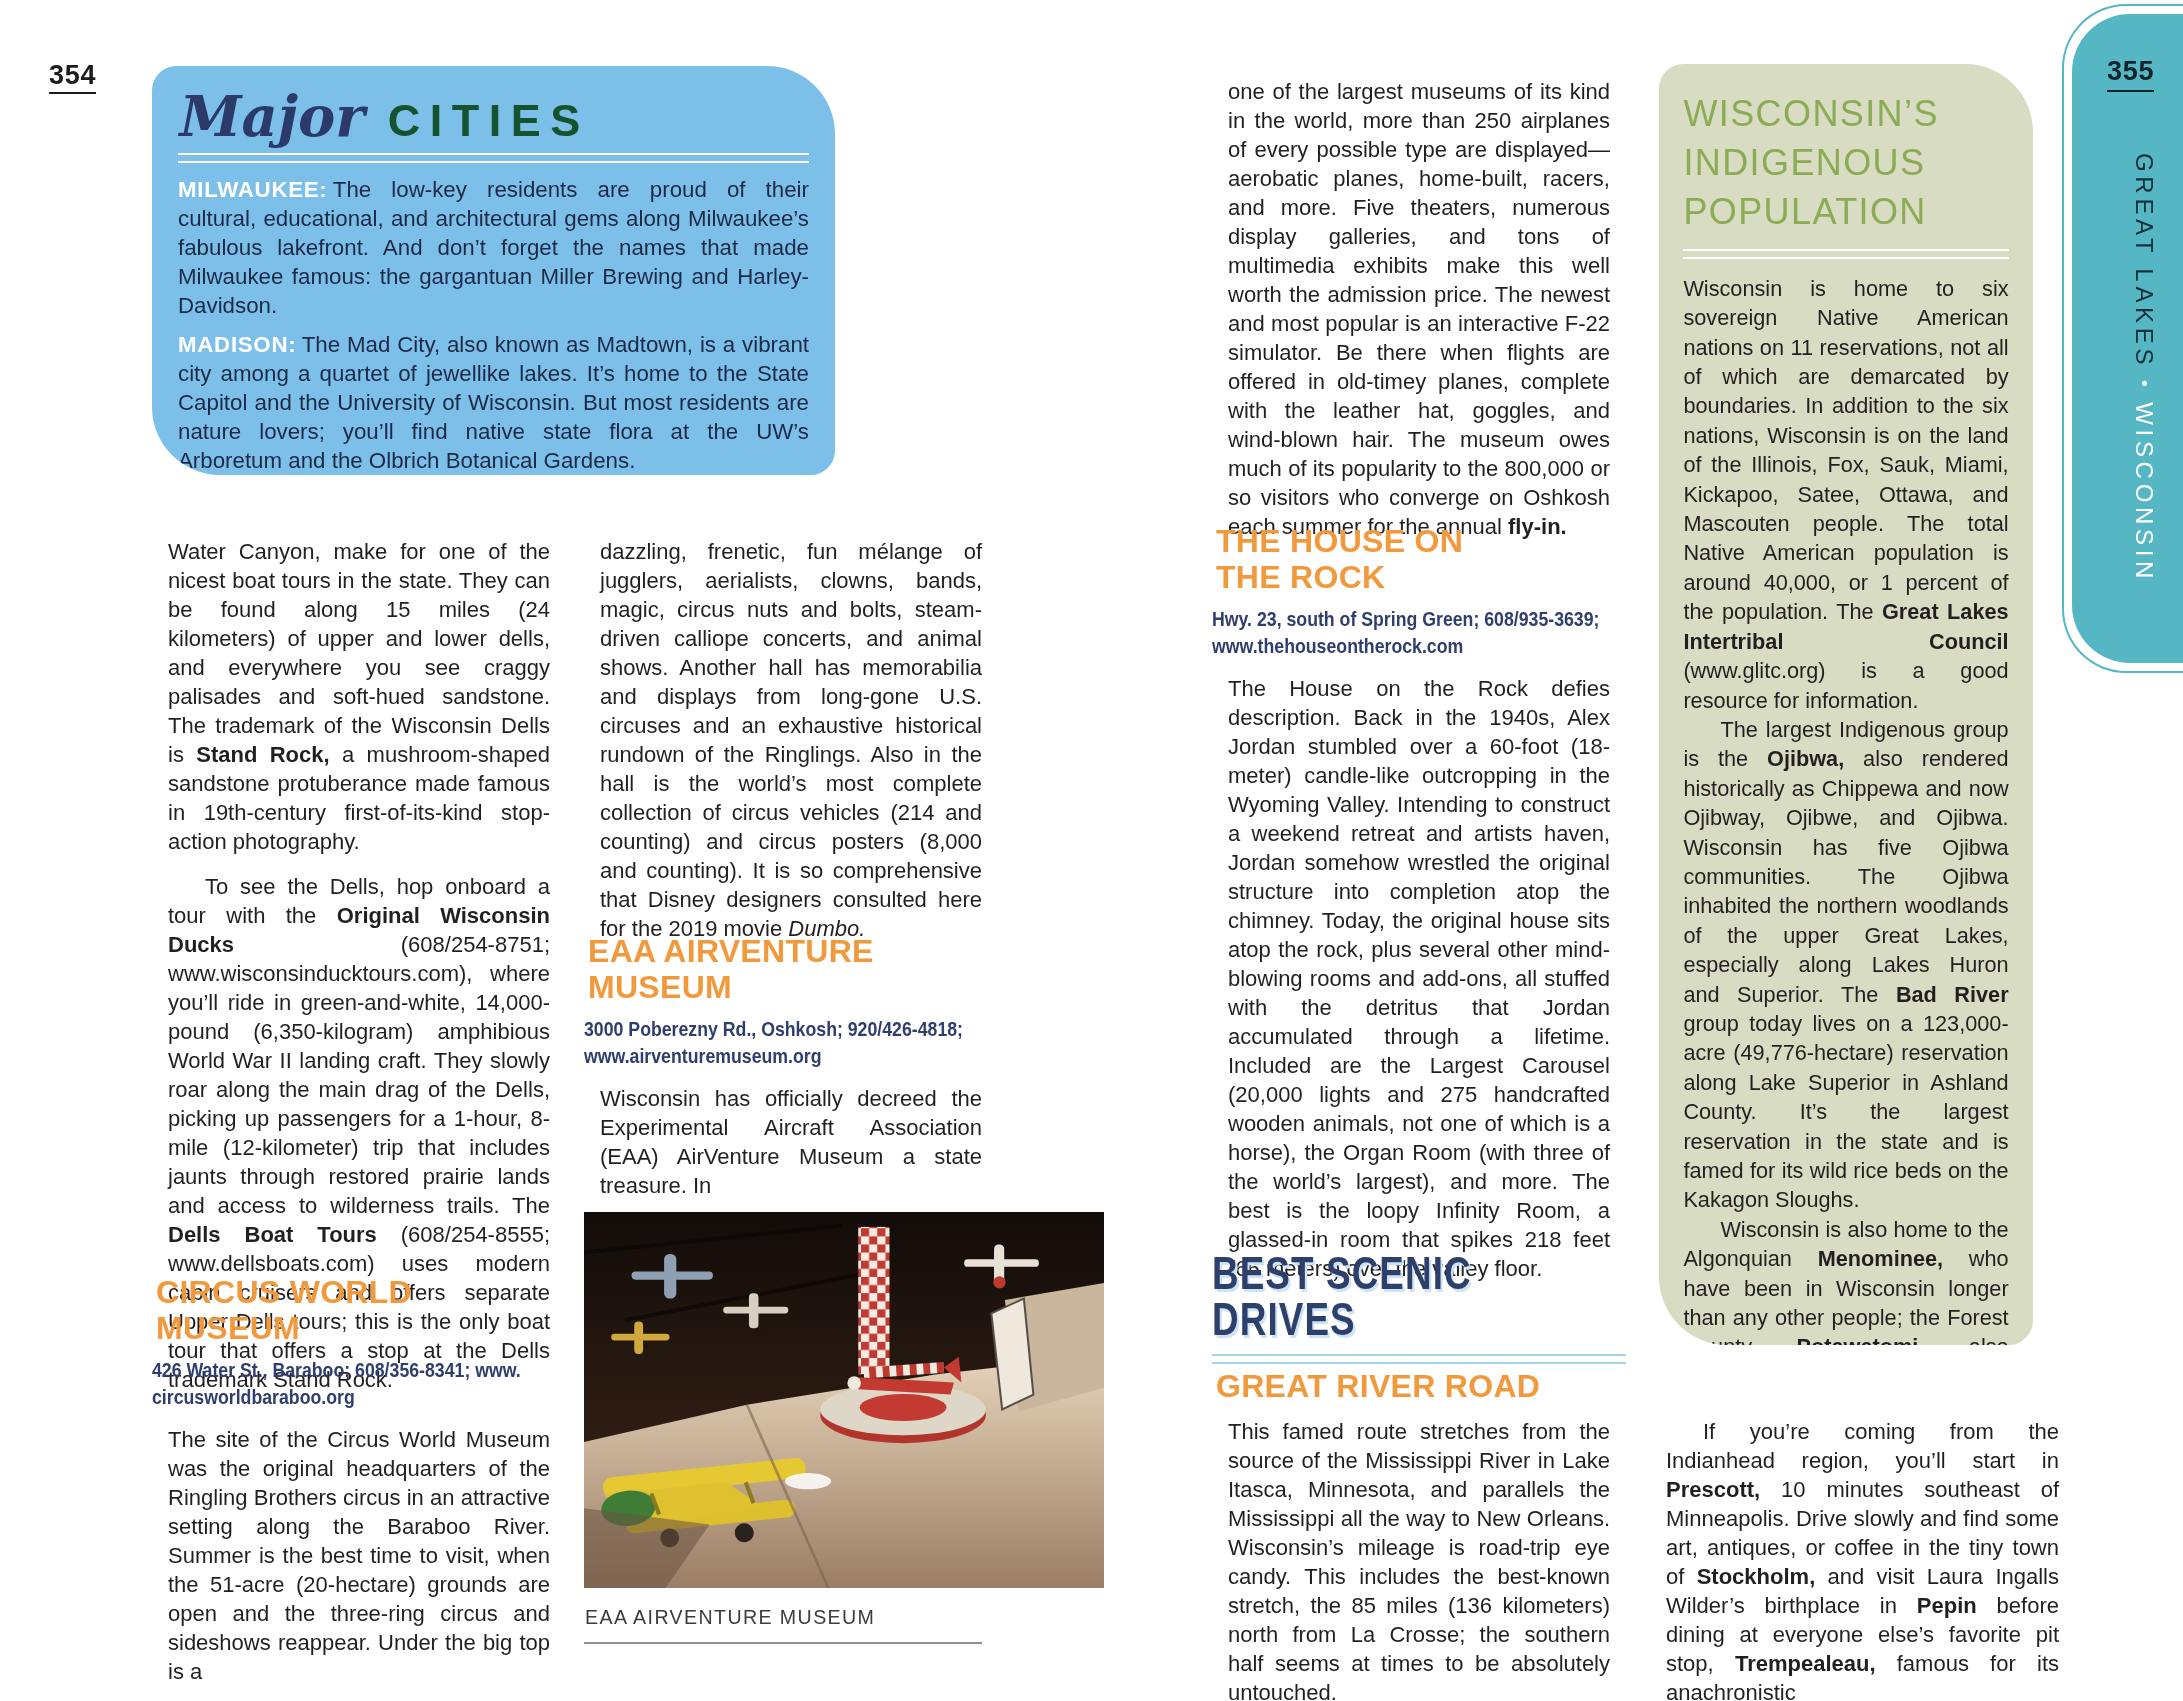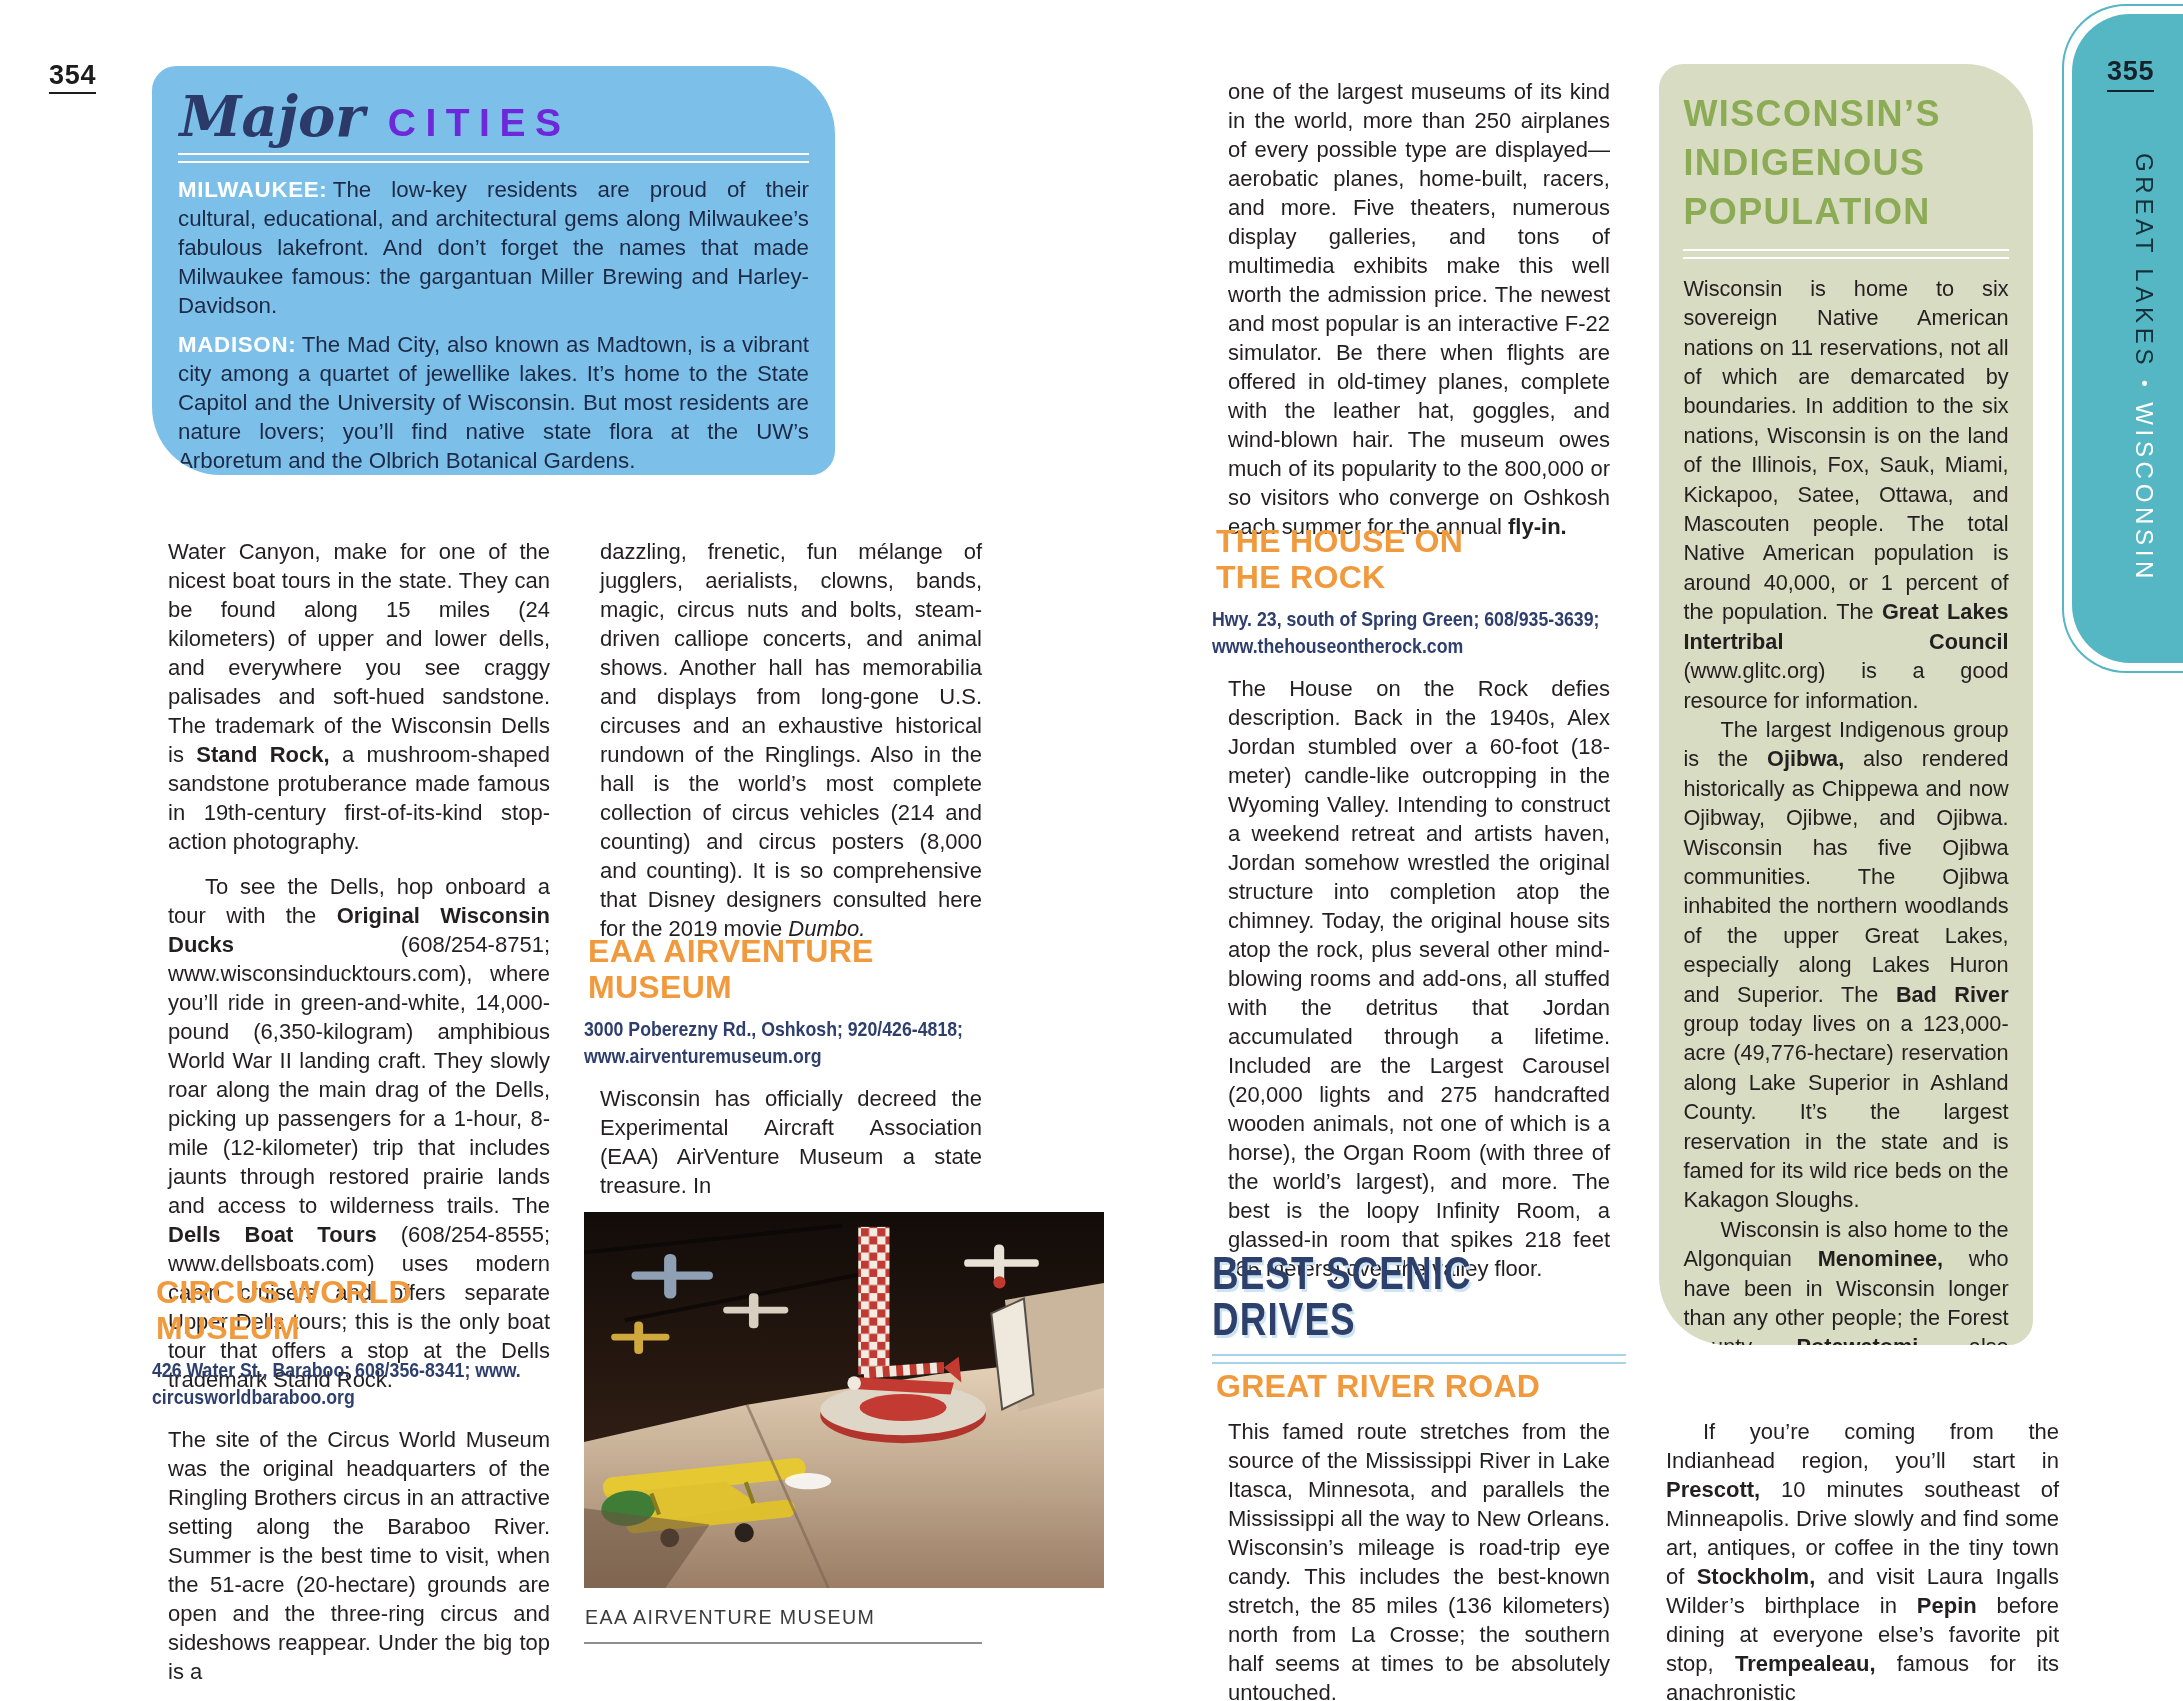--- a/index.html
+++ b/index.html
@@ -20,21 +20,21 @@
          border-bottom:2.7px solid #1c1c1c;padding-bottom:1px;letter-spacing:0.7px;}
   .pgnum.left{left:49px;top:60px;}
 
   
   .cities{position:absolute;left:152px;top:66px;width:683px;height:409px;
           background:#7cc0e9;border-radius:24.4px 68px 24.4px 68px;
           padding:17.6px 26px;box-sizing:border-box;overflow:hidden;}
   .cities-title{display:flex;align-items:baseline;margin:4.1px 0 9.5px 1.4px;}
   .cities-script{font-family:"DejaVu Serif",serif;font-style:italic;font-weight:700;
                  font-size:56px;color:#2b3a68;line-height:1;}
-  .cities-caps{font-weight:700;font-size:39px;color:#6d28d9;letter-spacing:9.5px;
+  .cities-caps{font-weight:700;font-size:45px;color:#14532d;letter-spacing:9.5px;
                margin-left:23px;line-height:1;}
   .dbl{height:6.1px;border-top:2.7px solid #fff;border-bottom:2.7px solid #fff;}
   .dbl.blue{border-color:#a7d3ea;}
   .cities-entries{margin-top:12.2px;}
   .entry{margin:0 0 9.5px;font-size:22.3px;line-height:29px;color:#1d2945;text-align:justify;}
   .entry .lead{color:#ffffff;font-weight:700;letter-spacing:0.7px;padding-right:5.4px;}
 
   
   .c1flow{position:absolute;left:152px;top:521px;width:414px;}
   .c1flow p + p{margin-top:0;}
@@ -63,21 +63,21 @@
   .photo{position:absolute;left:584px;top:1212px;width:520px;height:376px;overflow:hidden;}
   .photo svg{display:block;width:100%;height:100%;}
   .caption{position:absolute;left:585px;top:1606px;font-size:19.6px;letter-spacing:1.4px;
            color:#3c3c3c;}
   .caprule{position:absolute;left:584px;top:1642px;width:398px;height:2px;background:#8f8f8f;}
 
   
   .greenbox{position:absolute;left:1659px;top:64px;width:374px;height:1281px;
             background:#d8dcc2;border-radius:24.4px 68px 24.4px 68px;
             padding:23px 24.4px;box-sizing:border-box;overflow:hidden;}
-  .green-title{font-weight:700;font-size:36px;line-height:1.36;color:#8cab55;
+  .green-title{font-weight:400;font-size:36px;line-height:1.36;color:#8cab55;
                letter-spacing:1.4px;margin:2.7px 0 12.2px;}
   .gbody{font-size:21.7px;line-height:29.4px;color:#231f20;margin:0;text-align:justify;}
   .greenbox .rule-gap{margin-bottom:15px;}
 
   
   .brpara{position:absolute;left:1650px;top:1401px;width:425px;}
 
   
   .tab{position:absolute;left:2062px;top:4.1px;width:149px;height:665px;
        border:2px solid #55b7c4;border-right:none;border-radius:64px 0 0 64px;}

